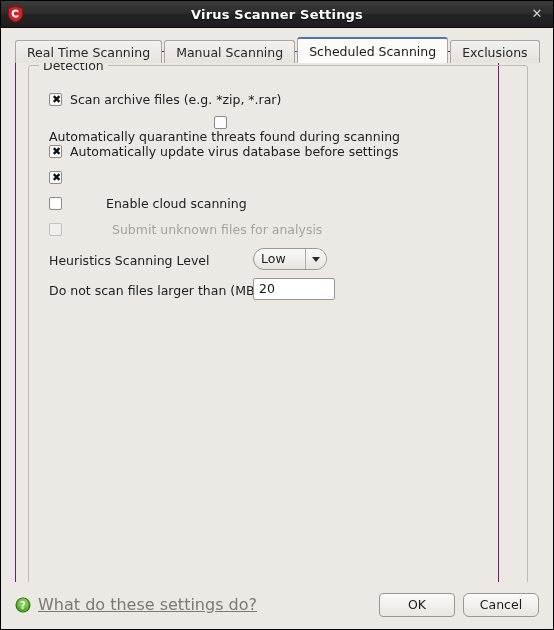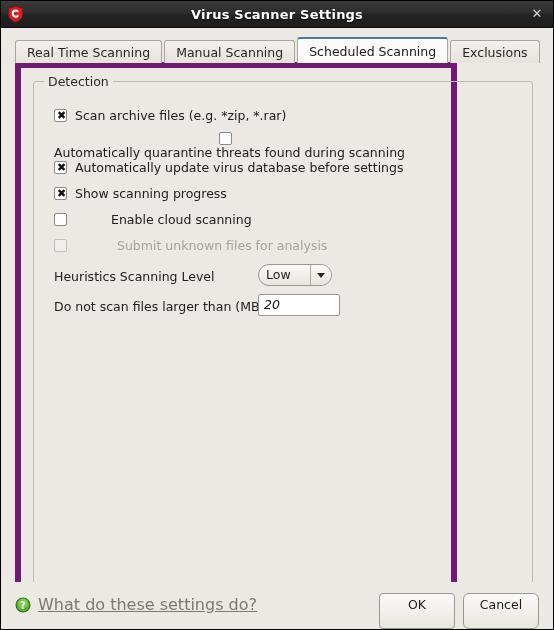--- a/index.html
+++ b/index.html
@@ -114,26 +114,26 @@
     border-top: 2px solid #4a79a8;
     color: #1a1a1a;
     z-index: 4;
     margin-top: 11px;
   }
 
   
   .panel {
     position: absolute;
     left: 14px;
-    top: 34px;
-    width: 442px;
+    top: 23px;
+    width: 484px;
     height: 546px;
     box-sizing: border-box;
     background: #ece9e4;
-    border: 6px solid #701a75;
+    border: 1px solid #701a75;
     border-radius: 2px;
   }
 
   
   .groupbox {
     position: absolute;
     left: 12px;
     top: 13px;
     width: 500px;
     height: 522px;
@@ -289,21 +289,21 @@
   }
   .help-text {
     font-size: 16px;
     color: #7b7974;
     text-decoration: underline;
   }
   .btn {
     position: absolute;
     top: 11px;
     width: 76px;
-    height: 36px;
+    height: 24px;
     box-sizing: border-box;
     background: linear-gradient(to bottom, #fbfaf9 0%, #eae6e0 100%);
     border: 1px solid #9b9792;
     border-radius: 4px;
     font-size: 12.5px;
     color: #1c1c1c;
     line-height: 22px;
     text-align: center;
     cursor: pointer;
     font-family: "DejaVu Sans", "Liberation Sans", sans-serif;
@@ -360,21 +360,20 @@
           <span class="checkbox">
             <span class="mark">✖</span>
           </span>
           <span class="check-label">Automatically update virus database before settings</span>
         </div>
 
         <div class="check-row" style="top:102px;">
           <span class="checkbox">
             <span class="mark">✖</span>
           </span>
-          <span class="check-label">Show scanning progress</span>
         </div>
 
         <div class="check-row" style="top:128px;gap:36px;">
           <span class="checkbox">
             <span class="mark"></span>
           </span>
           <span class="check-label">Enable cloud scanning</span>
         </div>
 
         <div class="check-row disabled" style="top:154px;gap:42px;">
@@ -390,21 +389,21 @@
         <div class="combo" style="top:182px;">
           <span class="combo-value">Low</span>
           <span class="combo-arrow-btn">
             <span class="arrow-down"></span>
           </span>
         </div>
 
         <div class="field-row" style="top:212px;">
           <span class="field-label">Do not scan files larger than (MB)</span>
         </div>
-        <div class="textinput" style="top:212px;font-style:italic;">20</div>
+        <div class="textinput" style="top:212px;">20</div>
 
       </div>
     </div>
 
     <div class="footer">
       <div class="help-link-wrap">
         <span class="help-icon">
           <svg viewBox="0 0 16 16" width="16" height="16" xmlns="http://www.w3.org/2000/svg">
             <circle cx="8" cy="8" r="7.5" fill="#2f6d18"></circle>
             <circle cx="8" cy="8" r="6.4" fill="#5cb130"></circle>

